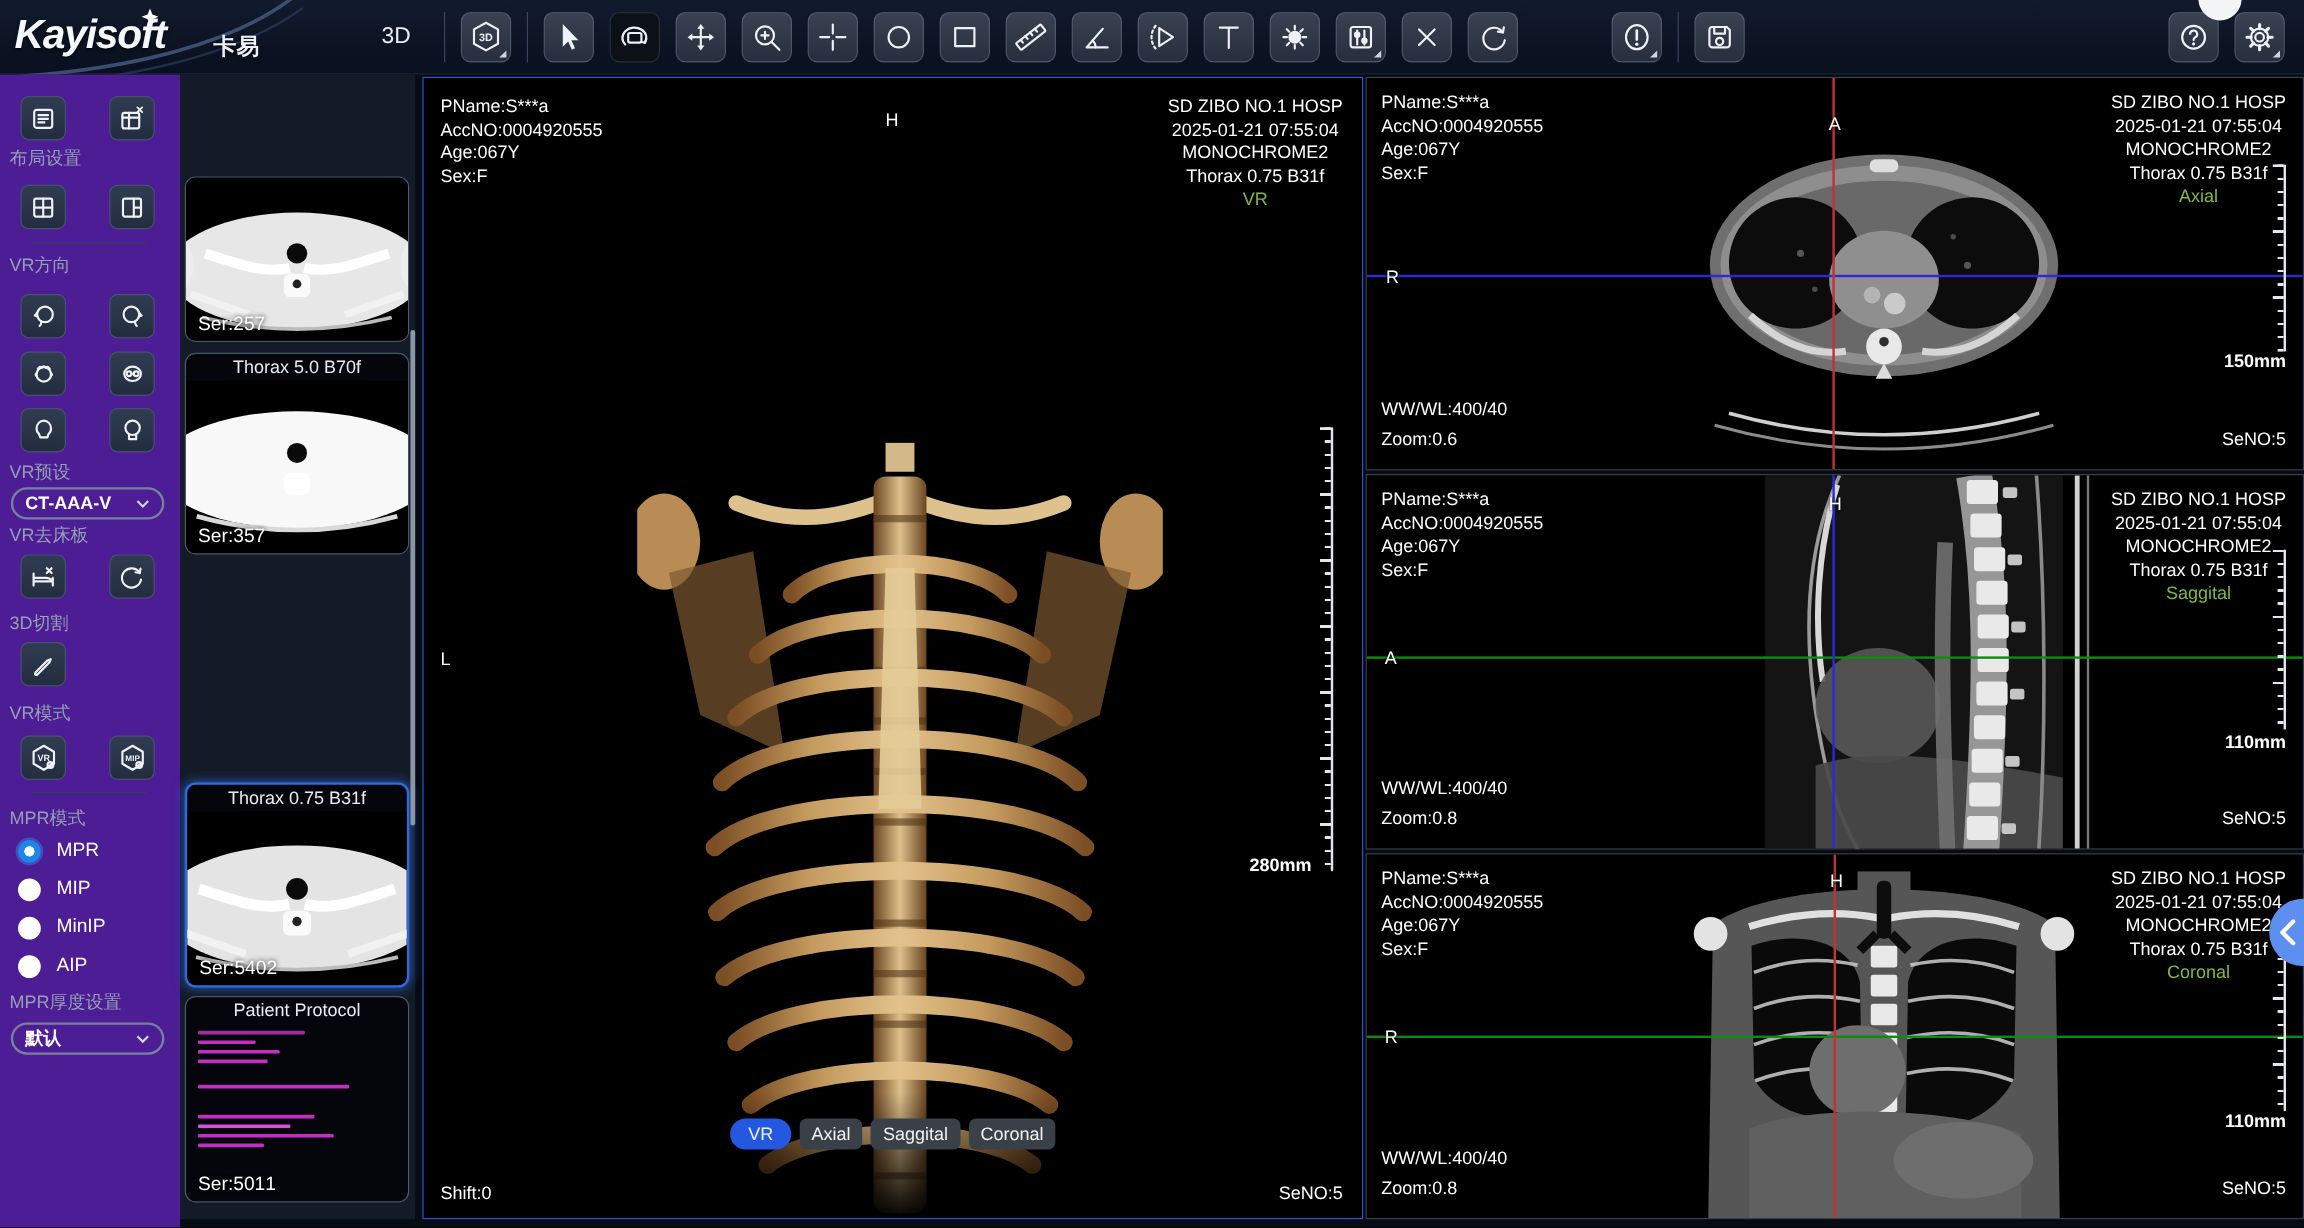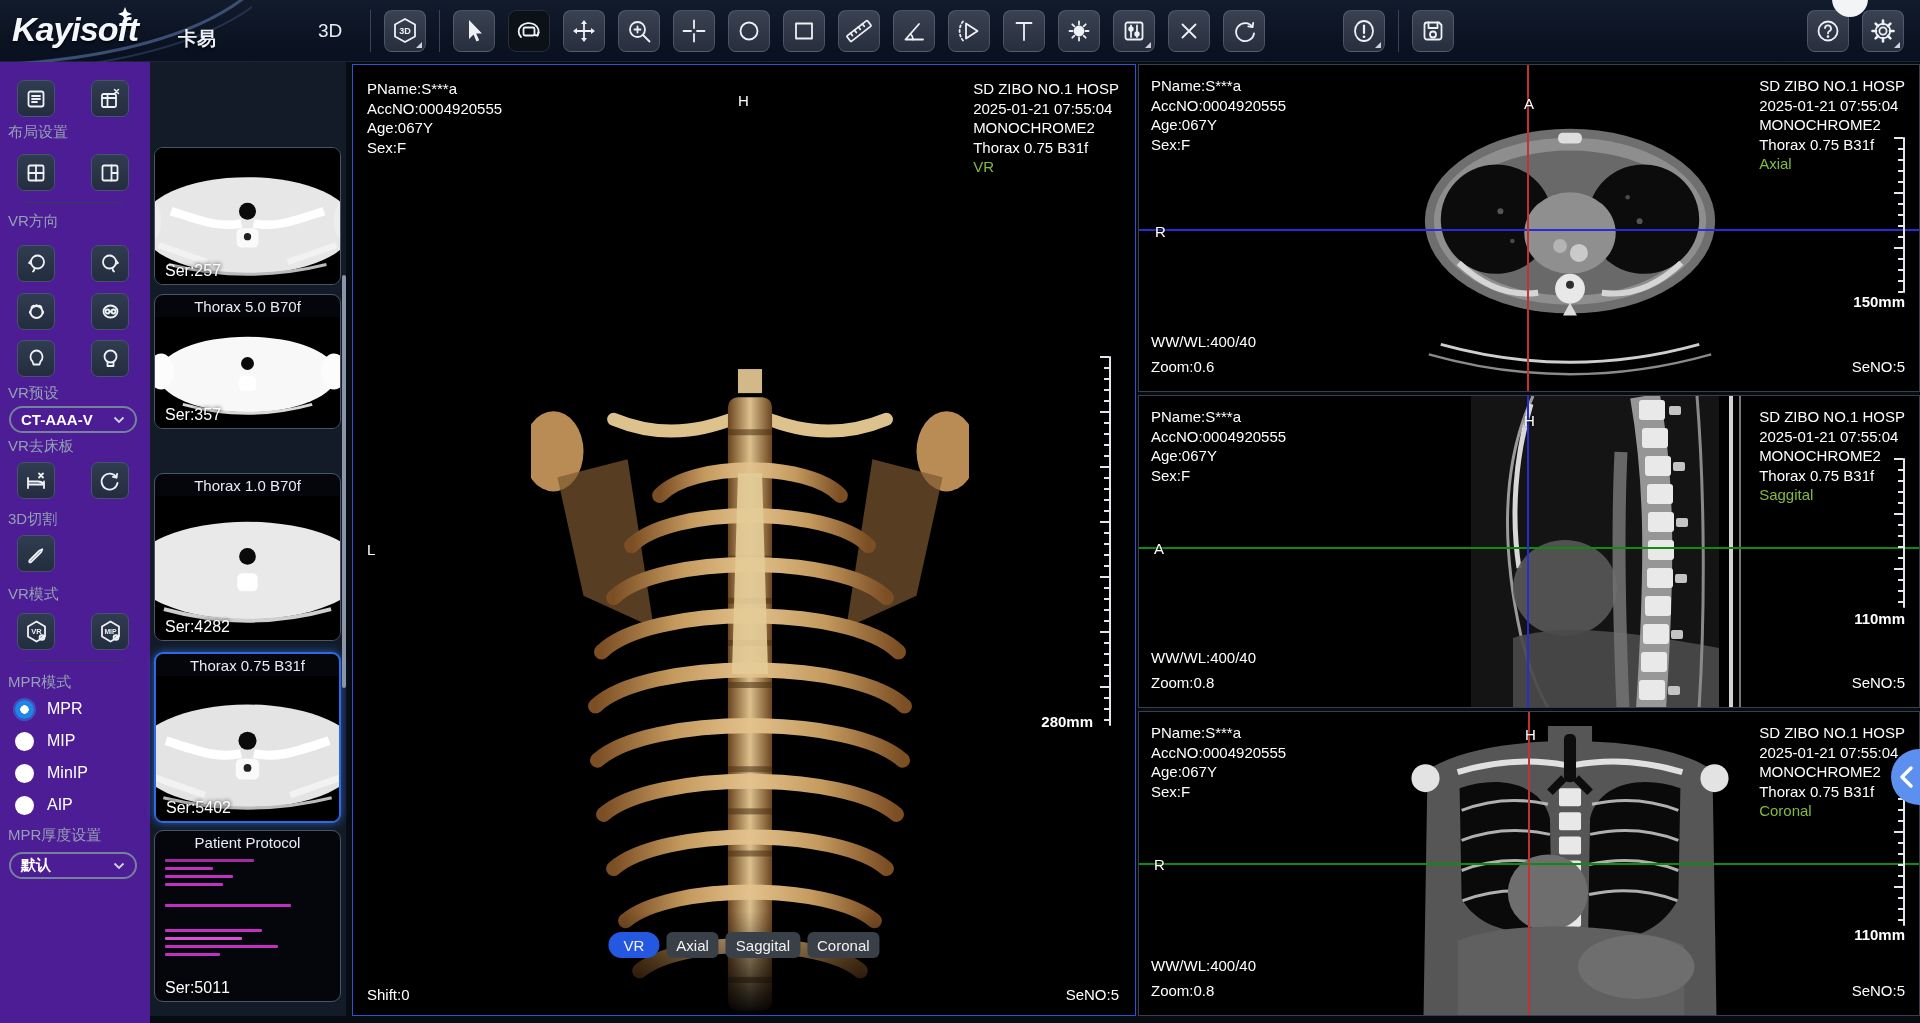--- a/index.html
+++ b/index.html
@@ -79,21 +79,21 @@
     background:#8b95a5; border-radius:2px; cursor:pointer; }
 
   
   .vp { position:absolute; background:#000; overflow:hidden; }
   .vp-vr { left:352px; top:64px; width:784px; height:952px; border:1px solid #2b55d4; z-index:5; }
   .vp-ax { left:1138px; top:64px; width:782px; height:328px; border:1px solid #38404d; }
   .vp-sg { left:1138px; top:395px; width:782px; height:313px; border:1px solid #38404d; }
   .vp-co { left:1138px; top:711px; width:782px; height:305px; border:1px solid #38404d; }
   .ol { position:absolute; font-size:15px; line-height:19.5px; color:#fff;
     text-shadow:0 0 3px #000; z-index:6; white-space:nowrap; }
-  .ol.tr { text-align:left; }
+  .ol.tr { text-align:center; }
   .green { color:#84b840; }
   .marker { position:absolute; font-size:15px; color:#fff; text-shadow:0 0 3px #000; z-index:7; }
   .xline { position:absolute; left:0; right:0; height:2px; z-index:4; }
   .yline { position:absolute; top:0; bottom:0; width:2px; z-index:4; }
   .c-blue { background:#2a2ad8; } .c-red { background:#c23232; } .c-green { background:#0f8a12; }
   .ruler { position:absolute; width:11px; z-index:5; }
   .ruler::before { content:""; position:absolute; right:0; top:0; bottom:0; width:2px;
     background:#e3e7ec; border-radius:1px; }
   .ruler::after { content:""; position:absolute; right:2px; top:0; bottom:0; left:0;
     background-image:repeating-linear-gradient(to bottom,#e3e7ec 0 2px,transparent 2px 11px),
@@ -427,57 +427,39 @@
           <path d="M20 80 L60 94 M166 80 L126 94" stroke="#f2f2f2" stroke-width="5"></path>
           <path d="M28 96 Q93 112 158 96" stroke="#bbb" stroke-width="2.5" fill="none"></path>
         </svg>
       </div>
       <div class="thumb-foot">
         <span>Ser:2</span>
         <span>57</span>
       </div>
     </div>
 
-    <div class="thumb" style="top:232px; height:135px;">
+    <div class="thumb" style="top:232px; height:168px;">
       <div class="thumb-title">Thorax 5.0 B70f</div>
       <div class="thumb-img" style="top:22px; filter:blur(.6px) brightness(1.05);">
         <svg viewBox="0 0 186 112" preserveAspectRatio="xMidYMid slice">
           <rect width="186" height="112" fill="#000"></rect>
           <ellipse cx="93" cy="58" rx="90" ry="38" fill="#ececec"></ellipse>
           <ellipse cx="6" cy="55" rx="13" ry="18" fill="#f0f0f0"></ellipse>
             <ellipse cx="180" cy="55" rx="13" ry="18" fill="#f0f0f0"></ellipse>
           <circle cx="93" cy="47" r="6.5" fill="#0a0a0a"></circle>
           <rect x="85" y="60" width="16" height="14" rx="4" fill="#fff"></rect>
           <path d="M28 88 Q93 106 158 88" stroke="#cfcfcf" stroke-width="3" fill="none"></path>
         </svg>
       </div>
       <div class="thumb-foot">
         <span>Ser:3</span>
         <span>57</span>
       </div>
     </div>
 
-    <div class="thumb" style="top:411px; height:168px;">
-      <div class="thumb-title">Thorax 1.0 B70f</div>
-      <div class="thumb-img" style="top:22px; filter:blur(.4px);">
-        <svg viewBox="0 0 186 112" preserveAspectRatio="xMidYMid slice">
-          <rect width="186" height="112" fill="#000"></rect>
-          <ellipse cx="93" cy="58" rx="90" ry="38" fill="#e9e9e9"></ellipse>
-          <ellipse cx="6" cy="55" rx="13" ry="18" fill="#eee"></ellipse>
-            <ellipse cx="180" cy="55" rx="13" ry="18" fill="#eee"></ellipse>
-          <circle cx="93" cy="47" r="6.5" fill="#0a0a0a"></circle>
-          <rect x="85" y="60" width="16" height="14" rx="4" fill="#fff"></rect>
-          <path d="M28 88 Q93 106 158 88" stroke="#cfcfcf" stroke-width="3" fill="none"></path>
-        </svg>
-      </div>
-      <div class="thumb-foot">
-        <span>Ser:4</span>
-        <span>282</span>
-      </div>
-    </div>
 
     <div class="thumb sel" style="top:590px; height:171px;">
       <div class="thumb-title">Thorax 0.75 B31f</div>
       <div class="thumb-img" style="top:22px;">
         <svg viewBox="0 0 186 112" preserveAspectRatio="xMidYMid slice">
           <rect width="186" height="112" fill="#000"></rect>
           <ellipse cx="93" cy="62" rx="88" ry="40" fill="#e4e4e4"></ellipse>
           <ellipse cx="8" cy="58" rx="14" ry="20" fill="#ededed"></ellipse>
             <ellipse cx="178" cy="58" rx="14" ry="20" fill="#ededed"></ellipse>
           <path d="M30 50 C55 58 70 64 88 60 M156 50 C131 58 116 64 98 60" stroke="#fff" stroke-width="7" fill="none"></path>

